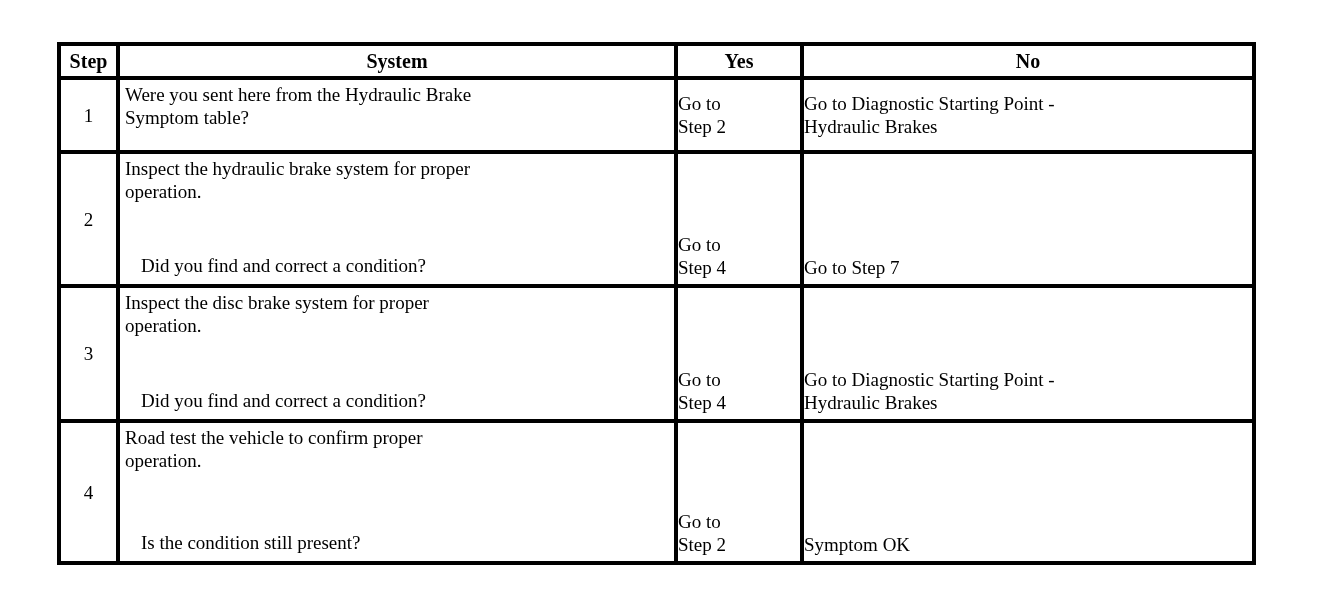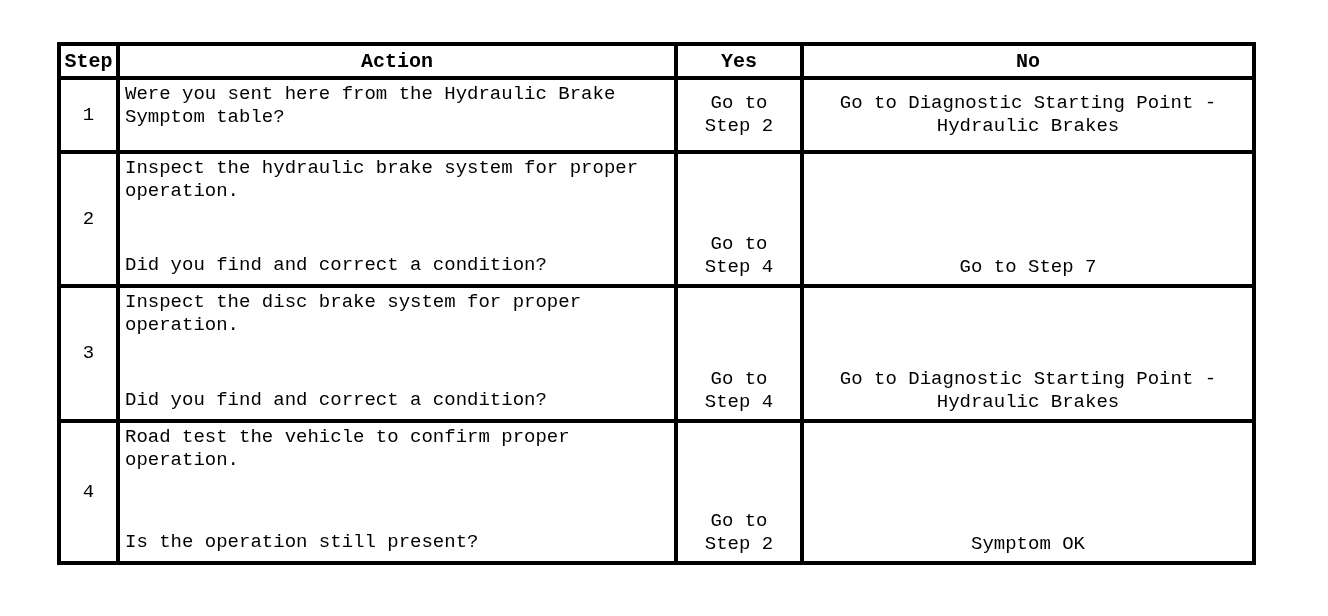--- a/index.html
+++ b/index.html
@@ -13,21 +13,21 @@
     height: 616px;
     background: #ffffff;
     overflow: hidden;
   }
   table.diag {
     position: absolute;
     left: 57px;
     top: 42px;
     border-collapse: collapse;
     table-layout: fixed;
-    font-family: Liberation Mono, monospace;
+    font-family: Liberation Serif, serif;
     font-size: 19px;
     line-height: 23px;
     color: #000000;
     background: #fde047;
   }
   table.diag th,
   table.diag td {
     border: 4px solid #000000;
     padding: 0;
     background: #ffffff;
@@ -54,27 +54,26 @@
     position: relative;
     vertical-align: top;
   }
   .action-main {
     display: block;
     padding: 3px 6px 0 5px;
     white-space: pre-line;
   }
   .action-question {
     position: absolute;
-    left: 5px;
+    left: 21px;
     right: 6px;
     bottom: 7px;
     white-space: pre-line;
   }
   td.yes, td.no {
-    text-align: center;
     vertical-align: bottom;
   }
   td.yes .cell-text, td.no .cell-text {
     display: inline-block;
     white-space: pre-line;
     padding-bottom: 5px;
   }
   tr.r1 td.yes, tr.r1 td.no {
     vertical-align: middle;
   }
@@ -89,21 +88,21 @@
   <table class="diag">
     <colgroup>
       <col style="width:59px">
       <col style="width:558px">
       <col style="width:126px">
       <col style="width:452px">
     </colgroup>
     <thead>
       <tr>
         <th>Step</th>
-        <th>Action</th>
+        <th>System</th>
         <th>Yes</th>
         <th>No</th>
       </tr>
     </thead>
     <tbody>
       <tr class="r1">
         <td class="step">1</td>
         <td class="action">
           <span class="action-main">Were you sent here from the Hydraulic Brake
 Symptom table?</span>
@@ -147,21 +146,21 @@
         <td class="no">
           <span class="cell-text">Go to Diagnostic Starting Point -
 Hydraulic Brakes</span>
         </td>
       </tr>
       <tr class="r4">
         <td class="step">4</td>
         <td class="action">
           <span class="action-main">Road test the vehicle to confirm proper
 operation.</span>
-          <span class="action-question">Is the operation still present?</span>
+          <span class="action-question">Is the condition still present?</span>
         </td>
         <td class="yes">
           <span class="cell-text">Go to
 Step 2</span>
         </td>
         <td class="no">
           <span class="cell-text">Symptom OK</span>
         </td>
       </tr>
     </tbody>

